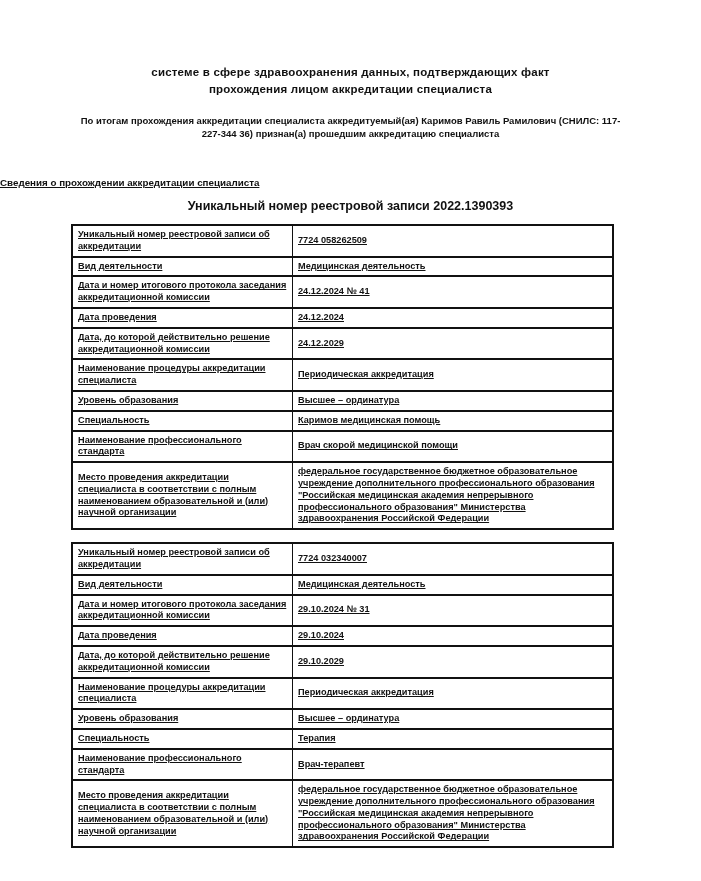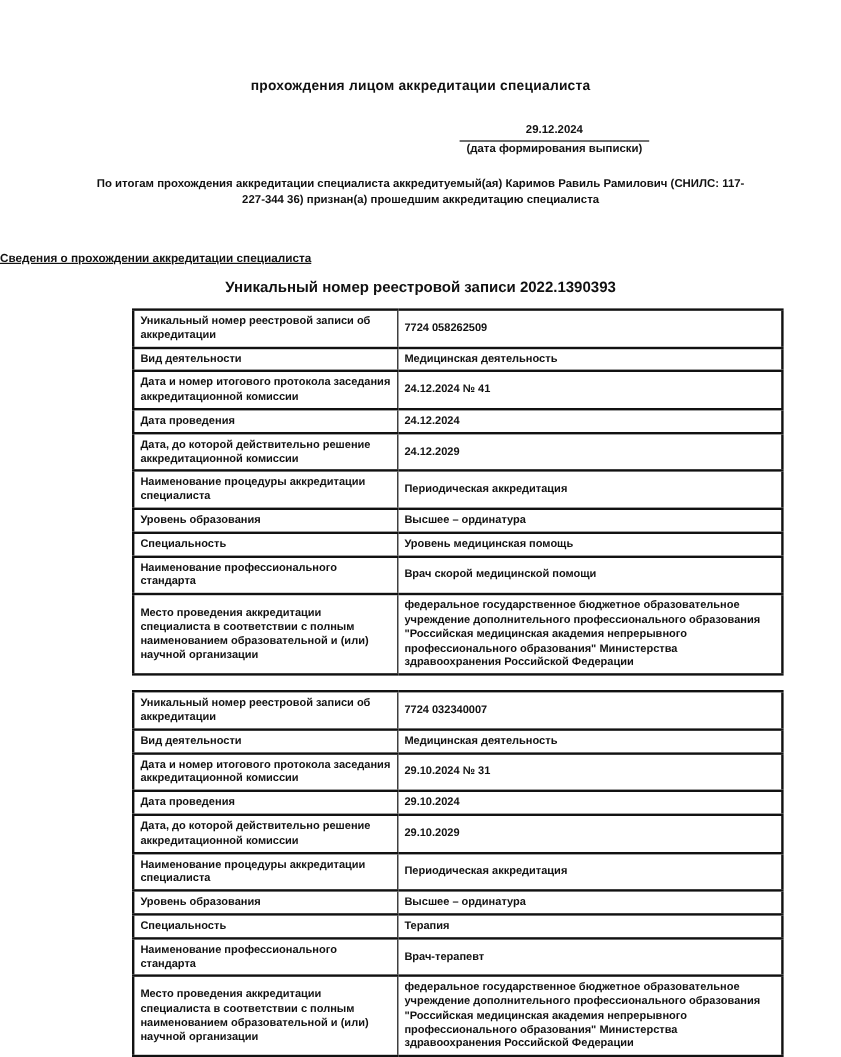--- a/index.html
+++ b/index.html
@@ -49,24 +49,25 @@
     font-size: 9.8px;
     text-decoration: underline;
   }
   .record-heading {
     margin-top: 11px;
     text-align: center;
     font-size: 12.5px;
   }
   table.acc-table {
     border-collapse: collapse;
-    margin: 11px 0 0 110px;
+    margin: 11px 0 0 71px;
     width: 540px;
     table-layout: fixed;
     font-size: 9.2px;
+    text-decoration: underline;
   }
   table.acc-table + table.acc-table { margin-top: 12px; }
   table.acc-table td {
     border: 1.5px solid #111;
     border-top-width: 2px;
     border-bottom-width: 2px;
     padding: 3px 5px;
     vertical-align: middle;
     line-height: 11.8px;
     word-wrap: break-word;
@@ -74,27 +75,24 @@
   table.acc-table { border: 2px solid #111; }
   td.cell-label { width: 209px; }
   td.cell-value { width: 309px; }
 </style>
 </head>
 <body>
 
 <div class="page">
 
   <div class="title">
+    <div>системе в сфере здравоохранения данных, подтверждающих факт</div>
     <div>прохождения лицом аккредитации специалиста</div>
   </div>
 
-  <div class="date-block">
-    <span class="date-value">29.12.2024</span>
-    <span class="date-caption">(дата формирования выписки)</span>
-  </div>
 
   <div class="intro">По итогам прохождения аккредитации специалиста аккредитуемый(ая) Каримов Равиль Рамилович (СНИЛС: 117-227-344 36) признан(а) прошедшим аккредитацию специалиста</div>
 
   <div class="section-heading">Сведения о прохождении аккредитации специалиста</div>
 
   <div class="record-heading">Уникальный номер реестровой записи 2022.1390393</div>
 
   <table class="acc-table">
     <tbody>
       <tr>
@@ -120,21 +118,21 @@
       <tr>
         <td class="cell-label">Наименование процедуры аккредитации специалиста</td>
         <td class="cell-value">Периодическая аккредитация</td>
       </tr>
       <tr>
         <td class="cell-label">Уровень образования</td>
         <td class="cell-value">Высшее – ординатура</td>
       </tr>
       <tr>
         <td class="cell-label">Специальность</td>
-        <td class="cell-value">Уровень медицинская помощь</td>
+        <td class="cell-value">Каримов медицинская помощь</td>
       </tr>
       <tr>
         <td class="cell-label">Наименование профессионального стандарта</td>
         <td class="cell-value">Врач скорой медицинской помощи</td>
       </tr>
       <tr>
         <td class="cell-label">Место проведения аккредитации специалиста в соответствии с полным наименованием образовательной и (или) научной организации</td>
         <td class="cell-value">федеральное государственное бюджетное образовательное учреждение дополнительного профессионального образования "Российская медицинская академия непрерывного профессионального образования" Министерства здравоохранения Российской Федерации</td>
       </tr>
     </tbody>

